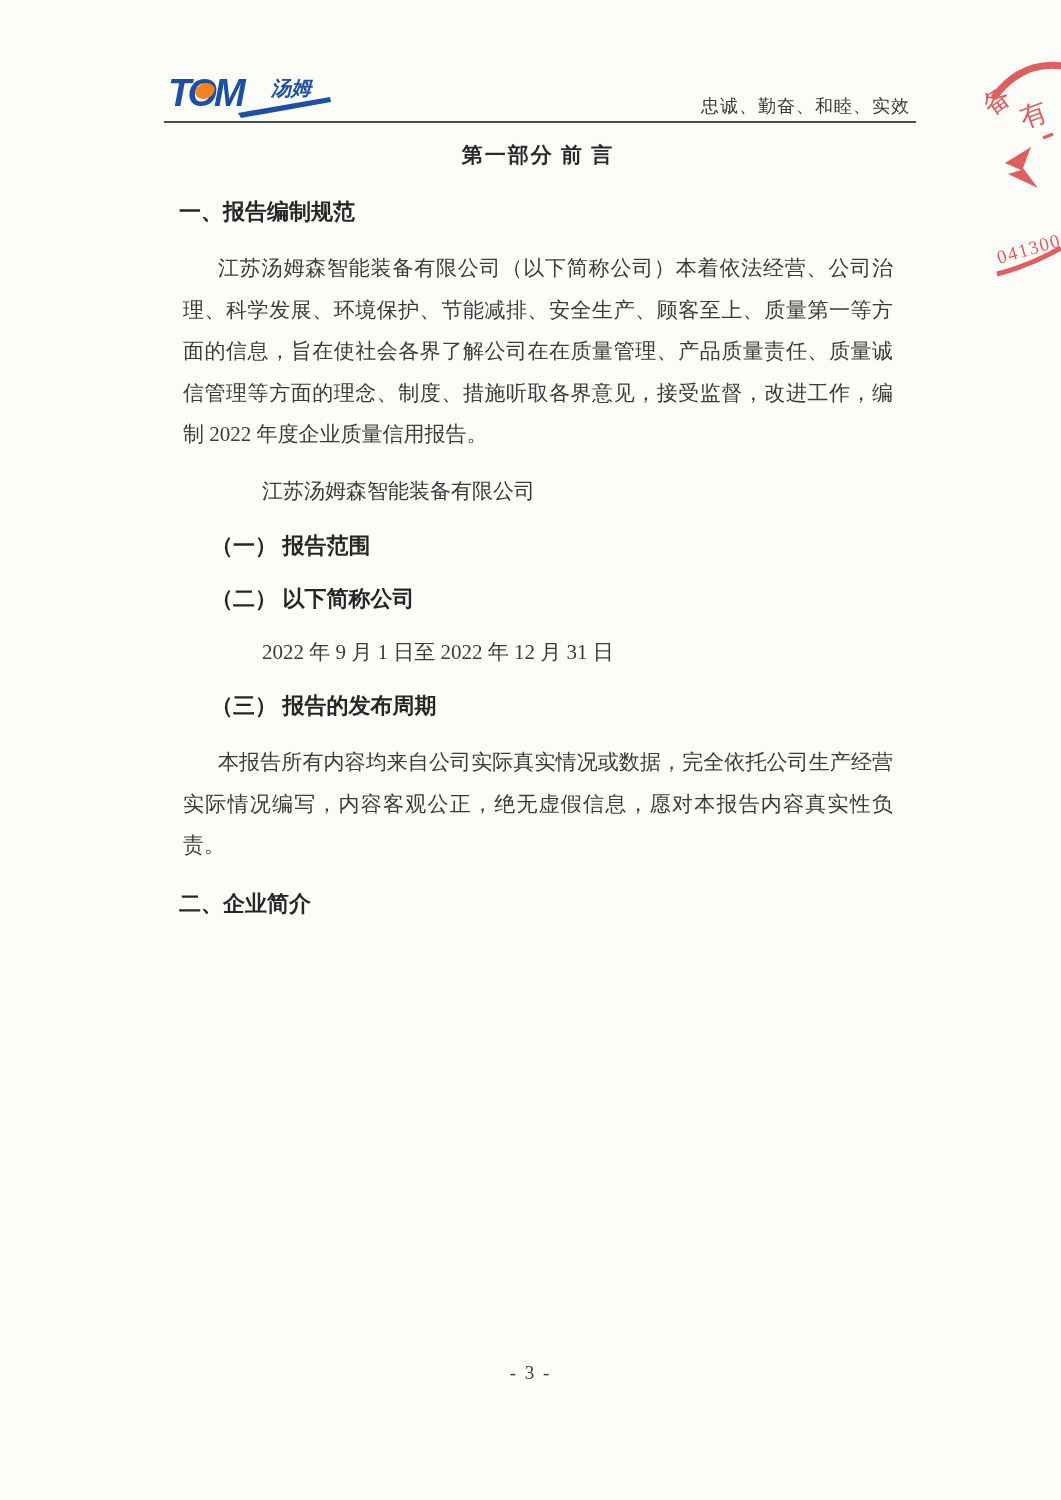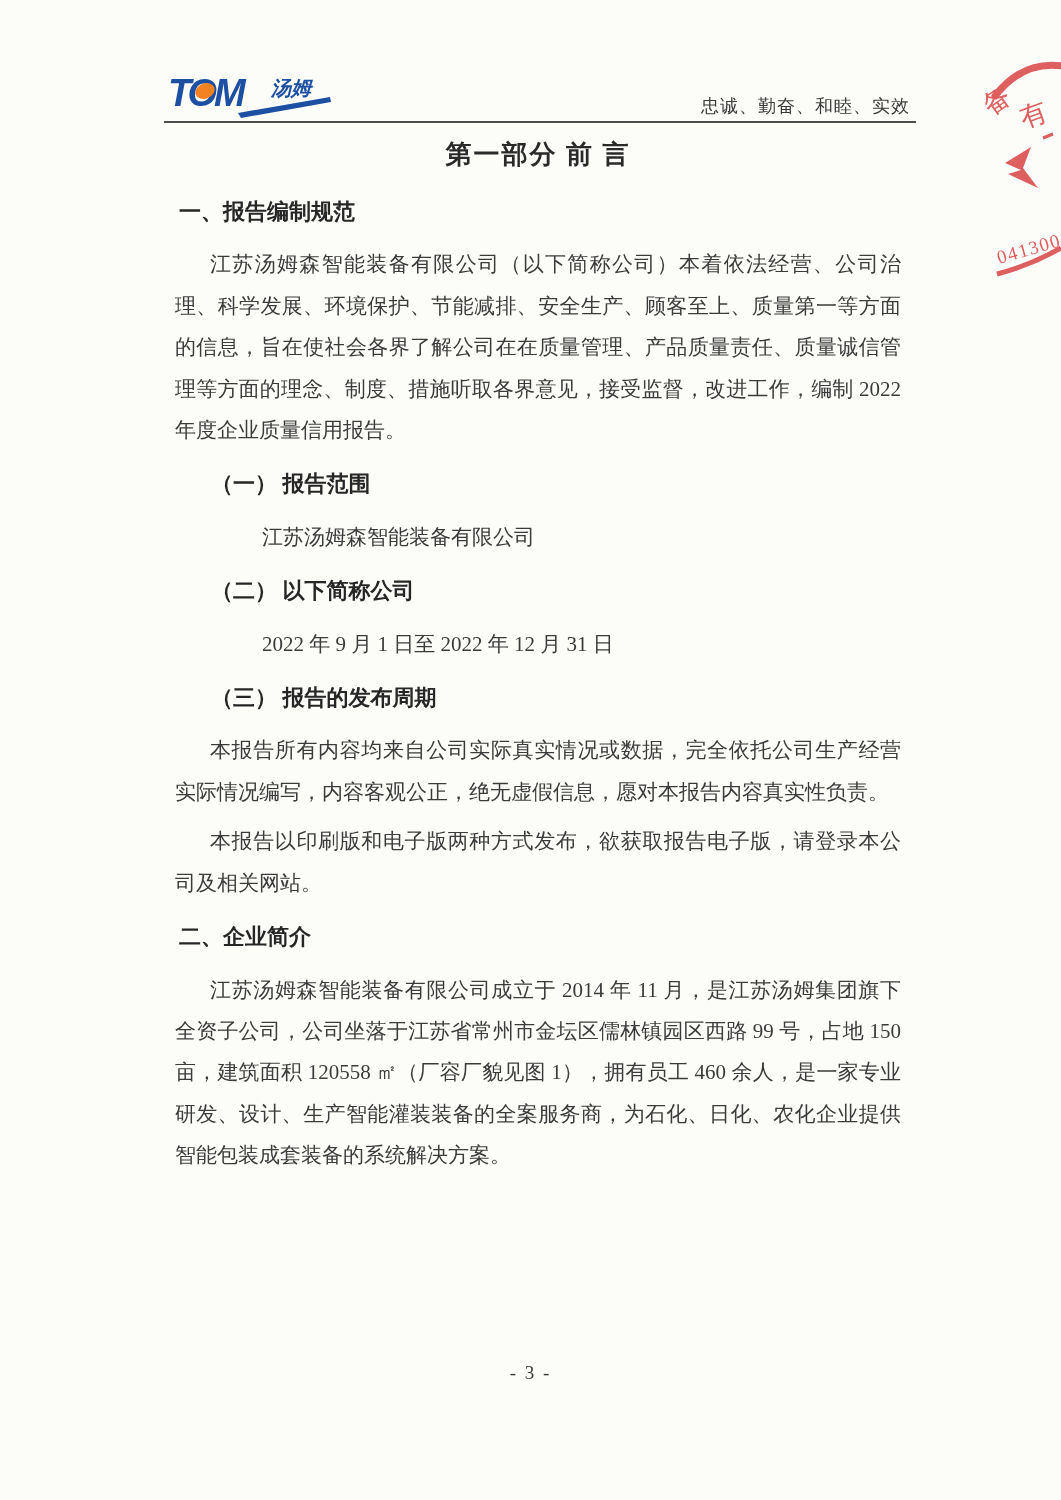--- a/index.html
+++ b/index.html
@@ -25,30 +25,30 @@
   .header-rule{
     position:absolute;left:164px;top:121px;width:752px;height:2px;
     background:#4c4c4c;
   }
   
   .body-text{
     position:absolute;left:167px;top:131px;width:742px;
     font-size:21px;line-height:41.4px;color:#3b3b3b;
   }
   .doc-title{
-    font-size:26px;font-weight:bold;color:#2a2a2a;
+    font-size:21px;font-weight:bold;color:#2a2a2a;
     text-align:center;line-height:48px;height:48px;
     letter-spacing:2px;margin:0;
   }
   .blk{margin:12px;}
   .h1{font-weight:bold;color:#262626;font-size:22px;}
   .h2{font-weight:bold;color:#262626;font-size:22px;margin-left:44px;}
   .para{
     text-indent:35px;text-align:justify;text-justify:inter-ideograph;
-    margin:8px;
+    margin:16px;
   }
   .subline{margin-left:95px;}
   .page-number{
     position:absolute;left:0;right:0;top:1362px;
     text-align:center;font-size:19px;color:#3b3b3b;letter-spacing:2px;
   }
   .stamp{position:absolute;left:961px;top:52px;opacity:.88;}
   .stamp text{font-family:"Liberation Serif","DejaVu Serif",serif;}
 </style>
 </head>
@@ -77,26 +77,24 @@
     <polygon points="70,95 44,111 60,118 47,122 77,136 62,116" fill="#d94a4a"></polygon>
     <text transform="translate(38 212) rotate(-16)" font-size="19" letter-spacing="1.5" fill="#d94a4a">041300</text>
     <path d="M 36 222 Q 68 214 100 196" fill="none" stroke="#d94a4a" stroke-width="5"></path>
   </svg>
 
   <div class="body-text">
     <h1 class="doc-title">第一部分 前 言</h1>
 
     <div class="blk h1">一、报告编制规范</div>
     <p class="blk para">江苏汤姆森智能装备有限公司（以下简称公司）本着依法经营、公司治理、科学发展、环境保护、节能减排、安全生产、顾客至上、质量第一等方面的信息，旨在使社会各界了解公司在在质量管理、产品质量责任、质量诚信管理等方面的理念、制度、措施听取各界意见，接受监督，改进工作，编制 2022 年度企业质量信用报告。</p>
+    <div class="blk subline">江苏汤姆森智能装备有限公司</div>
     <div class="blk h2">（一） 报告范围</div>
-    <div class="blk subline">江苏汤姆森智能装备有限公司</div>
     <div class="blk h2">（二） 以下简称公司</div>
     <div class="blk subline">2022 年 9 月 1 日至 2022 年 12 月 31 日</div>
     <div class="blk h2">（三） 报告的发布周期</div>
     <p class="blk para">本报告所有内容均来自公司实际真实情况或数据，完全依托公司生产经营实际情况编写，内容客观公正，绝无虚假信息，愿对本报告内容真实性负责。</p>
-    <p class="blk para">本报告以印刷版和电子版两种方式发布，欲获取报告电子版，请登录本公司及相关网站。</p>
     <div class="blk h1">二、企业简介</div>
-    <p class="blk para">江苏汤姆森智能装备有限公司成立于 2014 年 11 月，是江苏汤姆集团旗下全资子公司，公司坐落于江苏省常州市金坛区儒林镇园区西路 99 号，占地 150 亩，建筑面积 120558 ㎡（厂容厂貌见图 1），拥有员工 460 余人，是一家专业研发、设计、生产智能灌装装备的全案服务商，为石化、日化、农化企业提供智能包装成套装备的系统解决方案。</p>
   </div>
 
   <div class="page-number">- 3 -</div>
 
 </div>
 
 </body></html>

